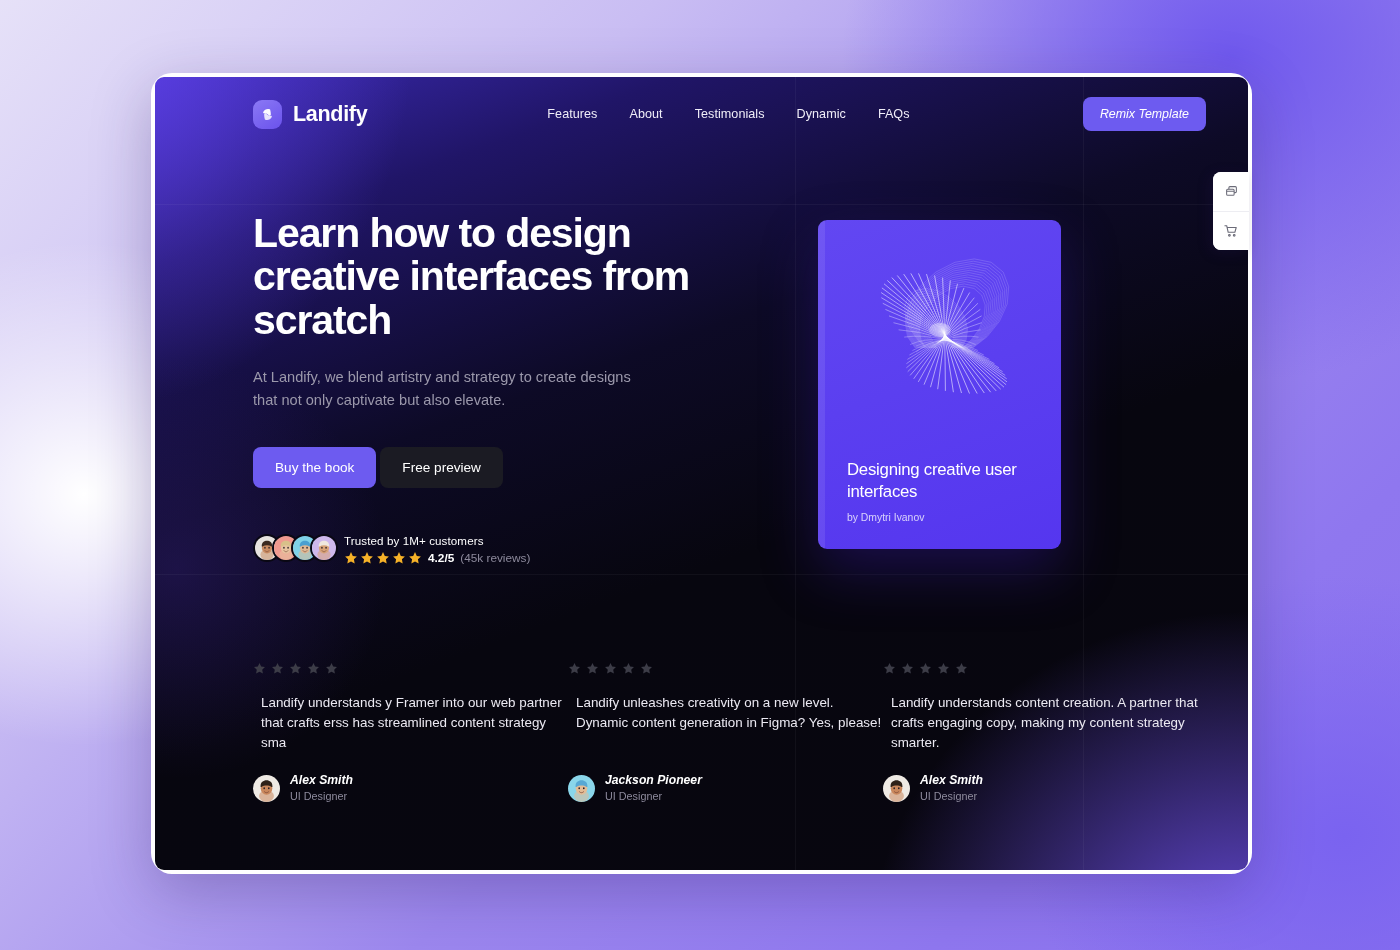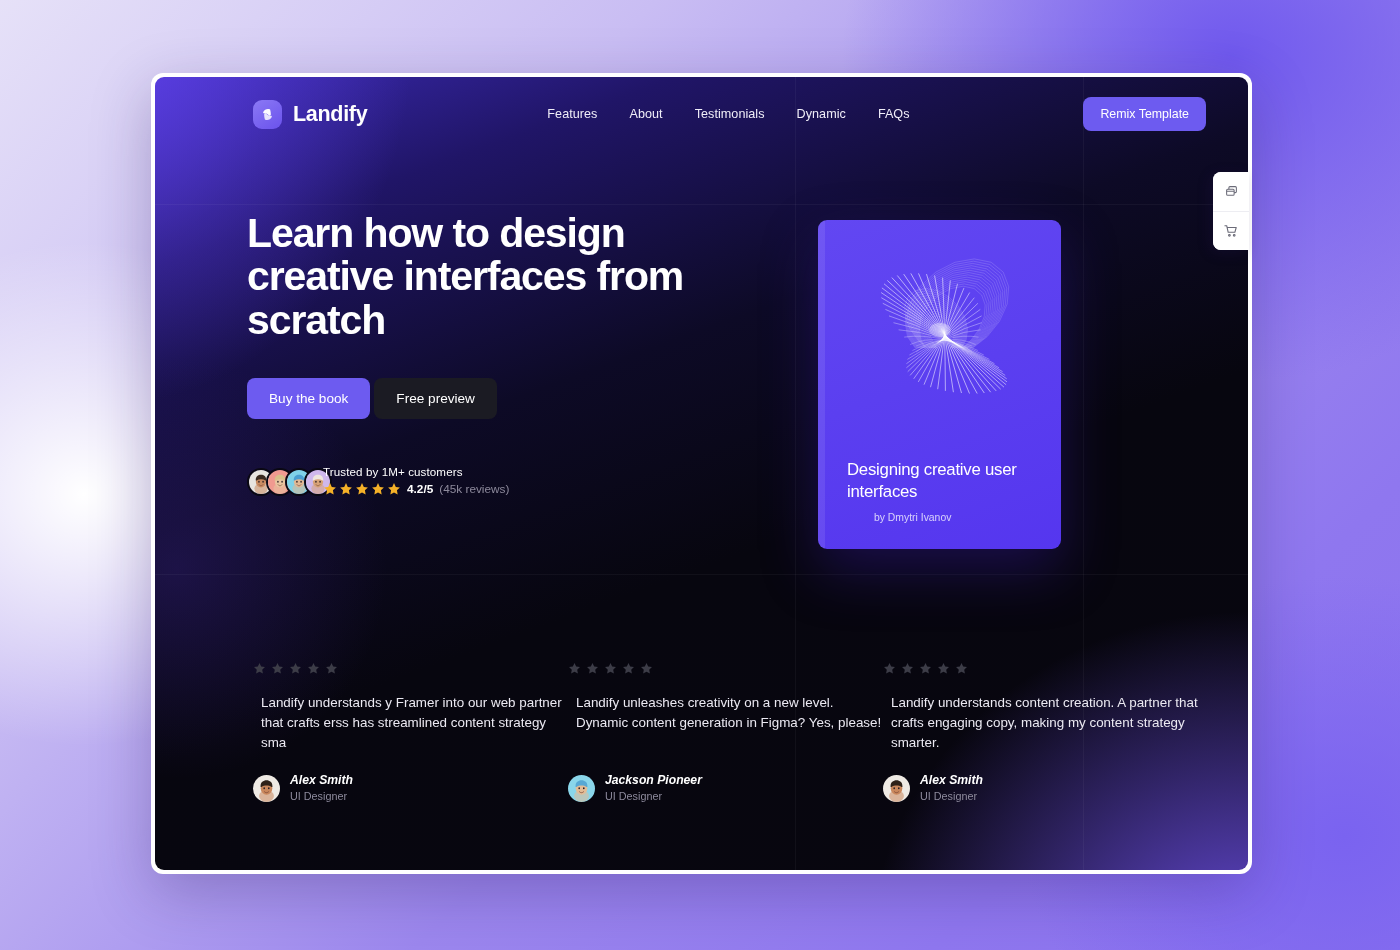--- a/index.html
+++ b/index.html
@@ -25,21 +25,21 @@
   }
 
   
   #canvas-frame {
     position: absolute;
     left: 151px;
     top: 73px;
     width: 1101px;
     height: 801px;
     background: #ffffff;
-    border-radius: 12px;
+    border-radius: 21px;
     padding: 4px;
     box-shadow: 0 18px 60px rgba(40,20,90,0.28);
   }
   #canvas {
     position: relative;
     width: 100%;
     height: 100%;
     border-radius: 9px;
     overflow: hidden;
     background:
@@ -100,26 +100,27 @@
     background: #6d5bf0;
     color: #fff;
     border: none;
     border-radius: 8px;
     padding: 10px 17px;
     font-size: 12.4px;
     font-weight: 500;
     font-family: inherit;
     cursor: pointer;
     white-space: nowrap;
+    font-style: italic;
   }
 
   
   #hero {
     position: absolute;
-    left: 92px;
+    left: 98px;
     top: 135px;
     width: 470px;
     z-index: 10;
   }
   #headline {
     color: #ffffff;
     font-size: 41px;
     line-height: 1.06;
     font-weight: 600;
     letter-spacing: -1.1px;
@@ -143,22 +144,22 @@
     cursor: pointer;
     white-space: nowrap;
   }
   #buy-btn { background: #6d5bf0; color: #fff; }
   #preview-btn { background: #1b1b23; color: #fff; }
 
   
   #social-proof {
     margin-top: 46px;
     display: flex;
-    align-items: flex-end;
-    gap: 0;
+    align-items: flex-start;
+    gap: 15px;
   }
   #avatar-stack { display: flex; }
   .stack-avatar {
     width: 28px; height: 28px;
     border-radius: 50%;
     margin-right: -9px;
     border: 2px solid #0a0813;
     overflow: hidden;
     flex: none;
   }
@@ -204,21 +205,20 @@
     font-size: 16.8px;
     line-height: 1.28;
     font-weight: 500;
     letter-spacing: -0.25px;
   }
   #book-author {
     margin-top: 10px;
     color: rgba(255,255,255,0.76);
     font-size: 10.4px;
     font-weight: 400;
-    margin-left: 27px;
   }
 
   
   #testimonials {
     position: absolute;
     left: 98px;
     right: 88px;
     top: 585px;
     display: flex;
     gap: 0;
@@ -296,20 +296,21 @@
           <a class="nav-link" href="#">Testimonials</a>
           <a class="nav-link" href="#">Dynamic</a>
           <a class="nav-link" href="#">FAQs</a>
         </div>
 
         <button id="remix-btn">Remix Template</button>
       </nav>
 
       <section id="hero">
         <h1 id="headline">Learn how to design creative interfaces from scratch</h1>
+        <p id="subheadline">At Landify, we blend artistry and strategy to create designs that not only captivate but also elevate.</p>
 
         <div id="hero-actions">
           <button class="hero-btn" id="buy-btn">Buy the book</button>
           <button class="hero-btn" id="preview-btn">Free preview</button>
         </div>
 
         <div id="social-proof">
           <div id="avatar-stack">
               <div class="stack-avatar"><svg viewBox="0 0 40 40" width="100%" height="100%">
                   <rect width="40" height="40" fill="#e7e4df"></rect>

